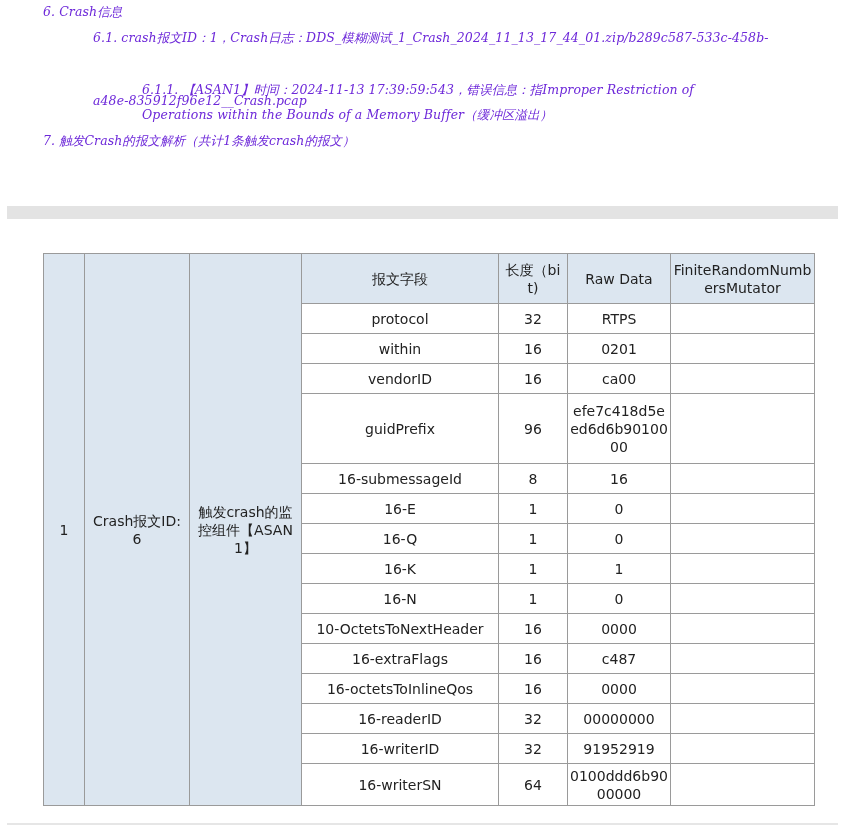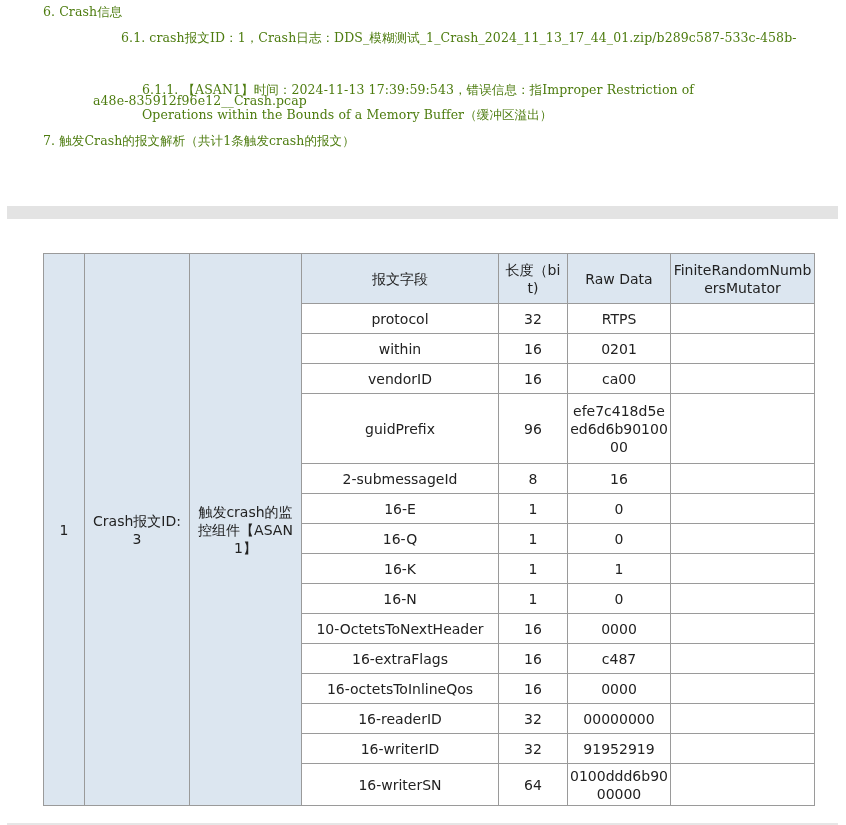--- a/index.html
+++ b/index.html
@@ -1,52 +1,52 @@
 <!DOCTYPE html>
 <html><head>
 <meta charset="utf-8">
 <style>
   html, body { margin: 0; padding: 0; background: #ffffff; }
   body { width: 846px; height: 825px; position: relative; overflow: hidden; }
-  .doc-text { font-family: "DejaVu Serif", "Liberation Serif", serif; color: #4d7c0f; font-size: 12.5px; position: absolute; white-space: nowrap; letter-spacing: 0.1px; }
+  .doc-text { font-family: "DejaVu Serif", "Liberation Serif", serif; color: #6d28d9; font-size: 12.5px; position: absolute; white-space: nowrap; letter-spacing: 0.1px; font-style: italic; }
   .gray-band { position: absolute; left: 7px; top: 206px; width: 831px; height: 13px; background: #e3e3e3; }
   .bottom-bar { position: absolute; left: 7px; top: 823px; width: 831px; height: 2px; background: #e6e6e6; }
   table.crash-table { position: absolute; left: 43px; top: 253px; border-collapse: collapse; font-family: "DejaVu Sans", "Liberation Sans", sans-serif; font-size: 14px; color: #222; table-layout: fixed; }
   table.crash-table td, table.crash-table th { border: 1.5px solid #9a9a9a; text-align: center; vertical-align: middle; padding: 0 2px; line-height: 18px; font-weight: normal; }
   table.crash-table th { background: #dce6f0; height: 49px; }
   table.crash-table td.side { background: #dce6f0; }
   table.crash-table td { height: 29px; background: #ffffff; }
   td.wrap, th.wrap { word-break: break-all; }
 </style>
 </head>
 <body>
 
 <div class="doc-text" style="left:43px; top:4px;">6. Crash信息</div>
-<div class="doc-text" style="left:93px; top:30px;margin-left:28px;">6.1. crash报文ID：1，Crash日志：DDS_模糊测试_1_Crash_2024_11_13_17_44_01.zip/b289c587-533c-458b-</div>
+<div class="doc-text" style="left:93px; top:30px;">6.1. crash报文ID：1，Crash日志：DDS_模糊测试_1_Crash_2024_11_13_17_44_01.zip/b289c587-533c-458b-</div>
 <div class="doc-text" style="left:93px; top:56px;margin-top:37px;">a48e-835912f96e12__Crash.pcap</div>
 <div class="doc-text" style="left:142px; top:82px;">6.1.1. 【ASAN1】时间：2024-11-13 17:39:59:543，错误信息：指Improper Restriction of</div>
 <div class="doc-text" style="left:142px; top:107px;">Operations within the Bounds of a Memory Buffer（缓冲区溢出）</div>
 <div class="doc-text" style="left:43px; top:133px;">7. 触发Crash的报文解析（共计1条触发crash的报文）</div>
 
 <div class="gray-band"></div>
 
 <table class="crash-table">
   <colgroup>
     <col style="width:41px">
       <col style="width:105px">
       <col style="width:112px">
       <col style="width:197px">
       <col style="width:69px">
       <col style="width:103px">
       <col style="width:144px">
   </colgroup>
   <tbody id="tbody">
     <tr>
       <td class="side" rowspan="16">1</td>
-      <td class="side" rowspan="16">Crash报文ID: 3</td>
+      <td class="side" rowspan="16">Crash报文ID: 6</td>
       <td class="side wrap" rowspan="16">触发crash的监控组件【ASAN1】</td>
       <th>报文字段</th>
       <th class="wrap">长度（bit)</th>
       <th>Raw Data</th>
       <th class="wrap">FiniteRandomNumbersMutator</th>
     </tr>
   <tr>
         <td>protocol</td>
         <td>32</td>
         <td class="wrap">RTPS</td>
@@ -64,21 +64,21 @@
         <td class="wrap">ca00</td>
         <td></td>
       </tr>
       <tr style="height: 70px;">
         <td>guidPrefix</td>
         <td>96</td>
         <td class="wrap">efe7c418d5eed6d6b9010000</td>
         <td></td>
       </tr>
       <tr>
-        <td>2-submessageId</td>
+        <td>16-submessageId</td>
         <td>8</td>
         <td class="wrap">16</td>
         <td></td>
       </tr>
       <tr>
         <td>16-E</td>
         <td>1</td>
         <td class="wrap">0</td>
         <td></td>
       </tr>

